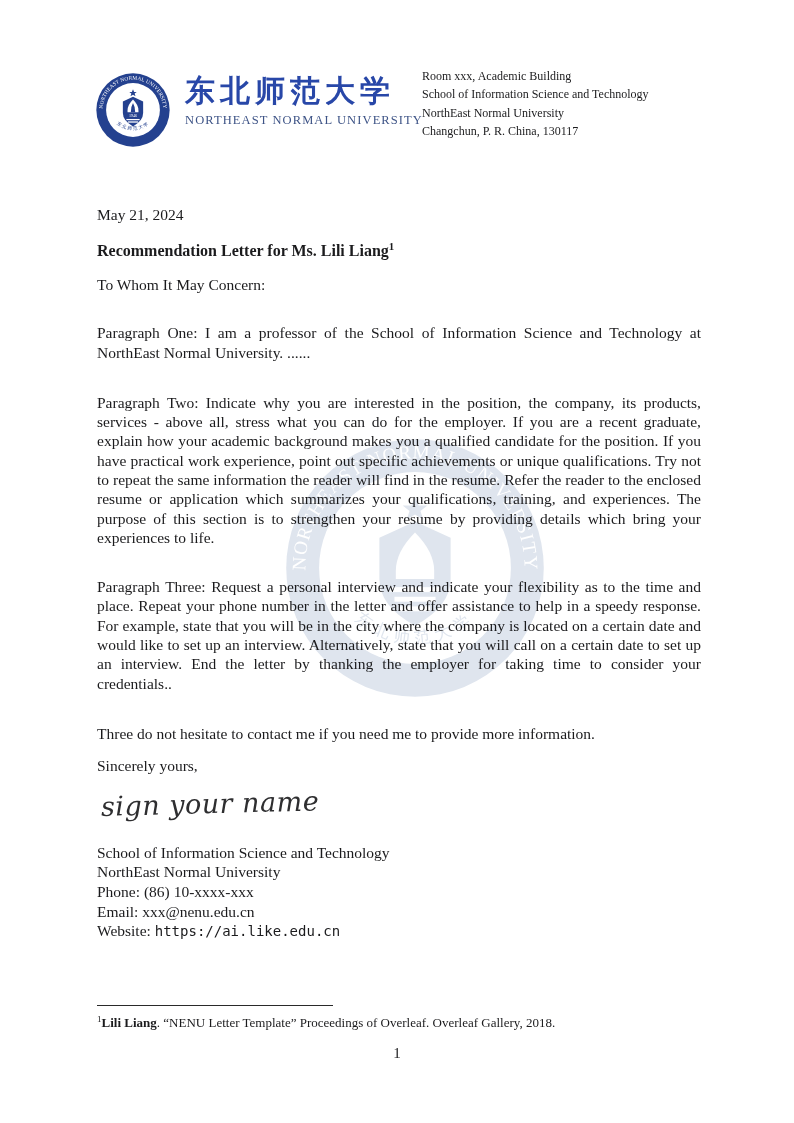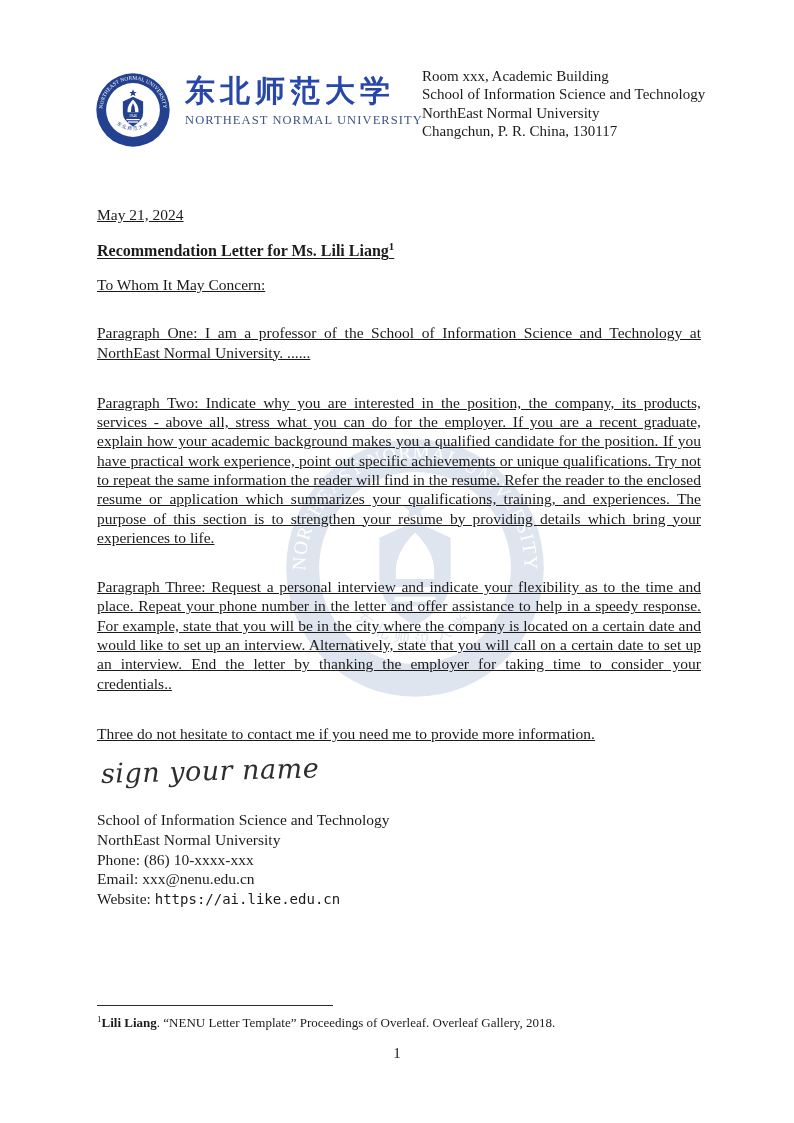--- a/index.html
+++ b/index.html
@@ -32,25 +32,25 @@
     color:var(--logo-blue);line-height:34px;white-space:nowrap;
     font-family:"DejaVu Serif","Liberation Serif",serif;
   }
   .logo-en{
     margin-top:5px;font-size:12.5px;letter-spacing:1.1px;
     color:var(--logo-subtext-blue);white-space:nowrap;
     font-family:"Liberation Serif",serif;
   }
   .address{
     position:absolute;left:422px;top:67px;width:300px;
-    font-size:15px;line-height:18.3px;
+    font-size:12px;line-height:18.3px;
   }
   
   .content{position:absolute;left:97px;top:205px;width:604px;}
-  .content p{margin:0;font-size:15.5px;line-height:19.3px;text-decoration:underline;}
+  .content p{margin:0;font-size:15.5px;line-height:19.3px;}
   .date{margin:0;}
   .subject{margin-top:13px !important;font-weight:bold;font-size:16px !important;}
   .subject sup{font-size:68%;vertical-align:super;font-weight:bold;}
   .salutation{margin-top:14px !important;}
   .para{text-align:justify;}
   .p1{margin-top:29px !important;}
   .p2{margin-top:31px !important;}
   .p3{margin-top:30px !important;}
   .closing{margin-top:31px !important;}
   .valediction{margin-top:13px !important;}
@@ -139,20 +139,21 @@
     <p class="salutation">To Whom It May Concern:</p>
 
     <p class="para p1">Paragraph One: I am a professor of the School of Information Science and Technology at NorthEast Normal University. ......</p>
 
     <p class="para p2">Paragraph Two: Indicate why you are interested in the position, the company, its products, services - above all, stress what you can do for the employer. If you are a recent graduate, explain how your academic background makes you a qualified candidate for the position. If you have practical work experience, point out specific achievements or unique qualifications. Try not to repeat the same information the reader will find in the resume. Refer the reader to the enclosed resume or application which summarizes your qualifications, training, and experiences. The purpose of this section is to strengthen your resume by providing details which bring your experiences to life.</p>
 
     <p class="para p3">Paragraph Three: Request a personal interview and indicate your flexibility as to the time and place. Repeat your phone number in the letter and offer assistance to help in a speedy response. For example, state that you will be in the city where the company is located on a certain date and would like to set up an interview. Alternatively, state that you will call on a certain date to set up an interview. End the letter by thanking the employer for taking time to consider your credentials..</p>
 
     <p class="closing">Three do not hesitate to contact me if you need me to provide more information.</p>
 
+    <p class="valediction">Sincerely yours,</p>
 
     <div class="signature">sign your name</div>
 
     <div class="sender">
       <div>School of Information Science and Technology</div>
       <div>NorthEast Normal University</div>
       <div>Phone: (86) 10-xxxx-xxx</div>
       <div>Email: xxx@nenu.edu.cn</div>
       <div><span>Website: </span><span class="mono">https://ai.like.edu.cn</span></div>
     </div>

